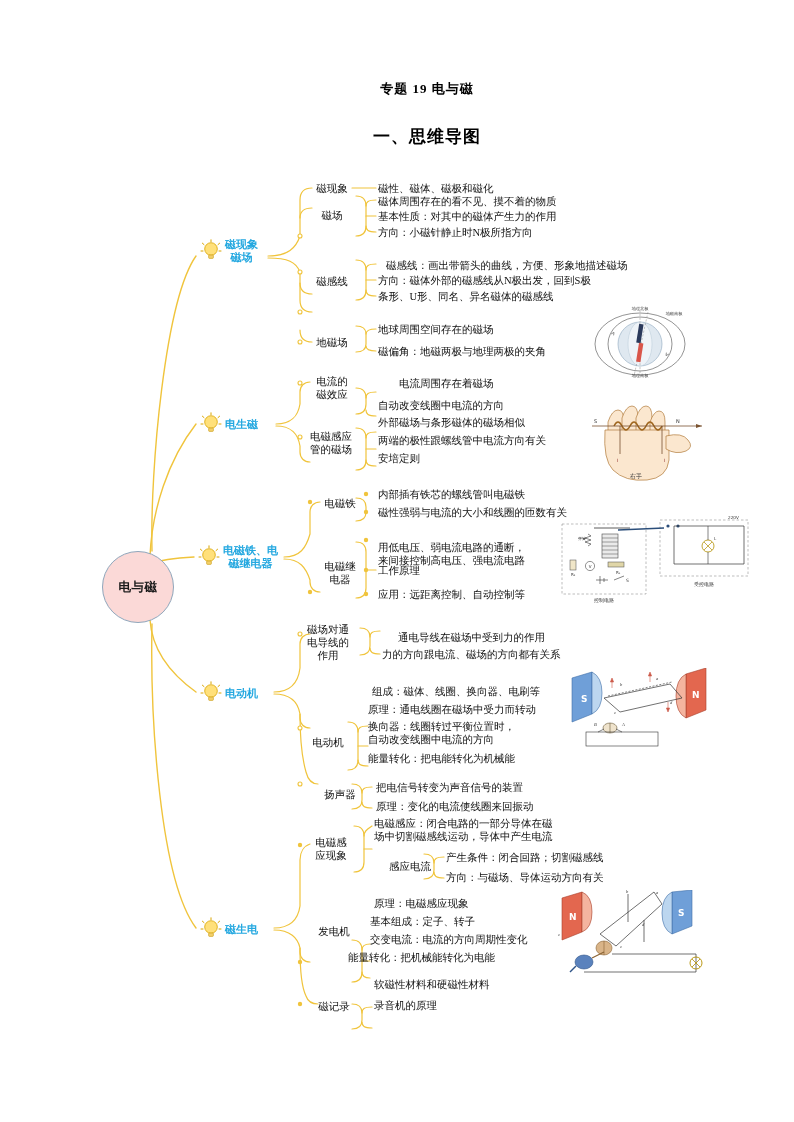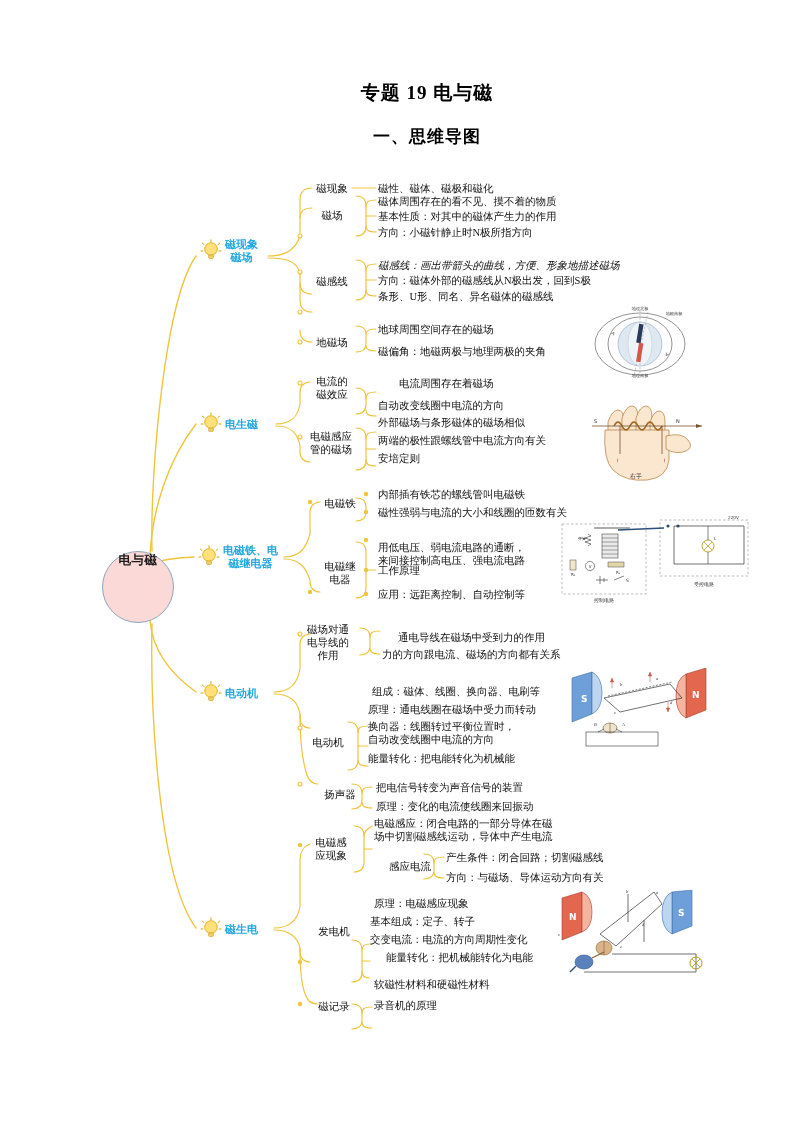--- a/index.html
+++ b/index.html
@@ -12,21 +12,21 @@
   #page {
     position: relative;
     width: 794px; height: 1122px;
     background: #fff;
   }
 
   
   .doc-title {
     position: absolute; left: 0; top: 80px; width: 794px;
     text-align: center;
-    font-size: 19px; font-weight: bold; color: #000;
+    font-size: 13px; font-weight: bold; color: #000;
     letter-spacing: 1px;
     padding-left: 60px;
   }
   .sec-title {
     position: absolute; left: 0; top: 125px; width: 794px;
     text-align: center;
     font-size: 17px; font-weight: bold; color: #000;
     letter-spacing: 1px;
     padding-left: 60px;
   }
@@ -39,21 +39,21 @@
   }
 
   
   .center-node {
     position: absolute;
     left: 102px; top: 551px;
     width: 72px; height: 72px;
     border-radius: 50%;
     background: #fbd9d7;
     border: 1.3px solid #8fa6bb;
-    display: flex; justify-content: center;
+    display: flex; align-items: center; justify-content: center;
     font-size: 12.5px; font-weight: bold; color: #1a1a1a;
     font-family: "DejaVu Sans", "Liberation Sans", sans-serif;
     letter-spacing: 0.5px;
   }
 
   
   .branch-head {
     position: absolute;
     display: flex; align-items: center; gap: 3px;
   }
@@ -252,21 +252,21 @@
 
   <div class="l2" style="left:310px; top:182px; width:44px;">磁现象</div>
   <div class="leaf" style="left:378px; top:182px;">磁性、磁体、磁极和磁化</div>
 
   <div class="l2" style="left:310px; top:209px; width:44px;">磁场</div>
   <div class="leaf" style="left:378px; top:195px;">磁体周围存在的看不见、摸不着的物质</div>
   <div class="leaf" style="left:378px; top:210px;">基本性质：对其中的磁体产生力的作用</div>
   <div class="leaf" style="left:378px; top:226px;">方向：小磁针静止时N极所指方向</div>
 
   <div class="l2" style="left:310px; top:275px; width:44px;">磁感线</div>
-  <div class="leaf" style="left:378px; top:259px;font-style:italic;">磁感线：画出带箭头的曲线，方便、形象地描述磁场</div>
+  <div class="leaf" style="left:386px; top:259px;">磁感线：画出带箭头的曲线，方便、形象地描述磁场</div>
   <div class="leaf" style="left:378px; top:274px;">方向：磁体外部的磁感线从N极出发，回到S极</div>
   <div class="leaf" style="left:378px; top:290px;">条形、U形、同名、异名磁体的磁感线</div>
 
   <div class="l2" style="left:310px; top:336px; width:44px;">地磁场</div>
   <div class="leaf" style="left:378px; top:323px;">地球周围空间存在的磁场</div>
   <div class="leaf" style="left:378px; top:345px;">磁偏角：地磁两极与地理两极的夹角</div>
 
   <div class="fig" style="left:578px; top:306px;">
     <svg width="124" height="72" viewBox="0 0 124 72">
       <ellipse cx="62" cy="38" rx="22" ry="22" fill="#dfe8f0" stroke="#9bb2c6" stroke-width="0.7"></ellipse>
@@ -535,21 +535,21 @@
 场中切割磁感线运动，导体中产生电流</span>
   </div>
   <div class="l2" style="left:386px; top:860px; width:48px;">感应电流</div>
   <div class="leaf" style="left:446px; top:851px;">产生条件：闭合回路；切割磁感线</div>
   <div class="leaf" style="left:446px; top:871px;">方向：与磁场、导体运动方向有关</div>
 
   <div class="l2" style="left:312px; top:925px; width:44px;">发电机</div>
   <div class="leaf" style="left:374px; top:897px;">原理：电磁感应现象</div>
   <div class="leaf" style="left:370px; top:915px;">基本组成：定子、转子</div>
   <div class="leaf" style="left:370px; top:933px;">交变电流：电流的方向周期性变化</div>
-  <div class="leaf" style="left:386px; top:951px;">能量转化：把机械能转化为电能</div>
+  <div class="leaf" style="left:348px; top:951px;">能量转化：把机械能转化为电能</div>
 
   <div class="l2" style="left:312px; top:1000px; width:44px;">磁记录</div>
   <div class="leaf" style="left:374px; top:978px;">软磁性材料和硬磁性材料</div>
   <div class="leaf" style="left:374px; top:999px;">录音机的原理</div>
 
   <div class="fig" style="left:556px; top:890px;">
     <svg width="216" height="106" viewBox="0 0 216 106">
 
       <polygon points="6,8 26,2 26,42 6,50" fill="#e3674f" stroke="#a8402c" stroke-width="0.6"></polygon>
       <path d="M26,2 l0,40 q10,-4 10,-20 q0,-16 -10,-20 z" fill="#f4b49f" stroke="#a8402c" stroke-width="0.6"></path>

